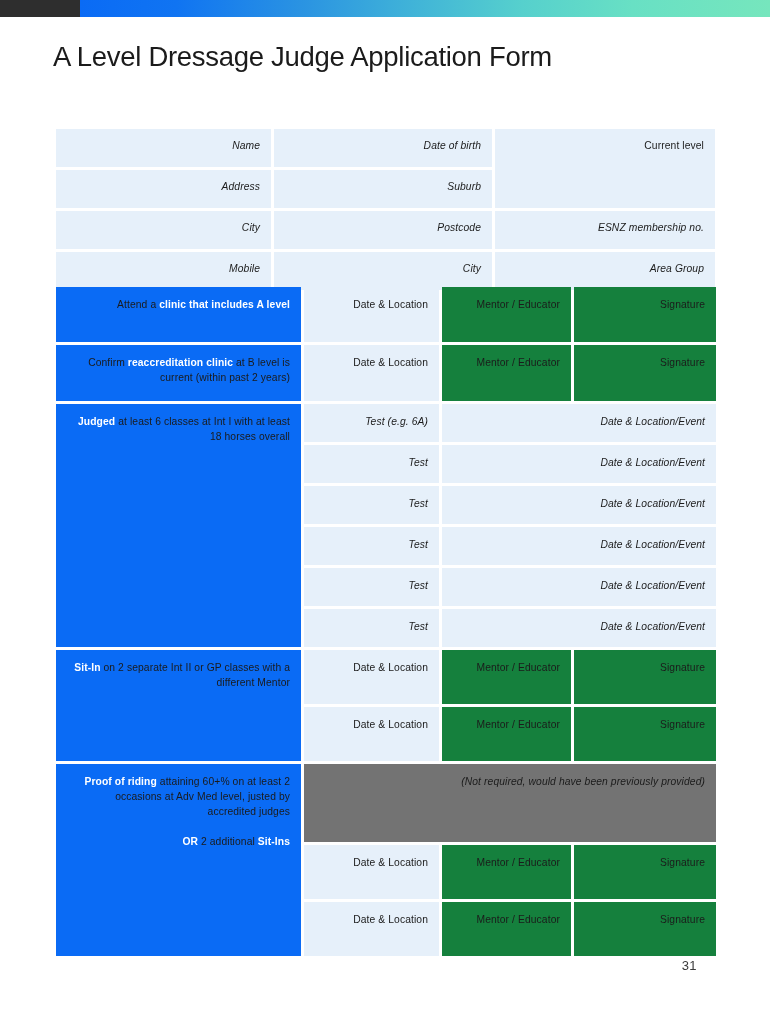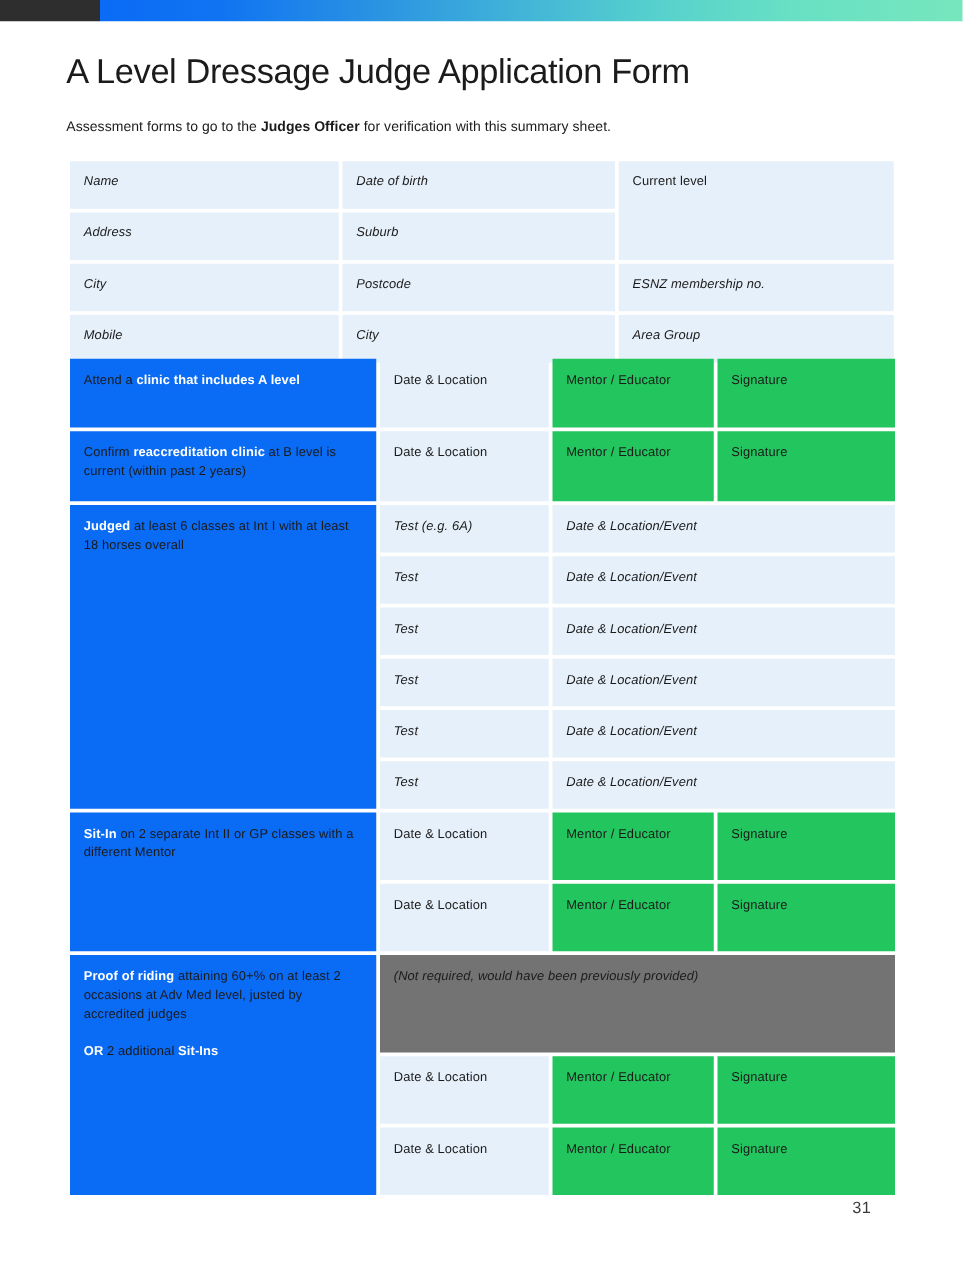--- a/index.html
+++ b/index.html
@@ -43,20 +43,21 @@
        #76e6bd 100%);
   }
 
   
   .page {
     position: absolute;
     top: 0; left: 0;
     width: 770px;
     height: 1024px;
     padding: 0 54px;
+    text-align: right;
   }
 
   h1.title {
     margin: 0;
     padding: 0;
     position: absolute;
     left: 53px;
     top: 42px;
     font-size: 27.5px;
     font-weight: 400;
@@ -92,21 +93,21 @@
     padding: 10px 11px;
     font-size: 10.3px;
     color: #1b1b1b;
     vertical-align: top;
     line-height: 1.45;
     letter-spacing: 0.1px;
   }
 
   
   .c-lightblue { background: #e6f0fa; }
-  .c-mint      { background: #22c55e; }
+  .c-mint      { background: #15803d; }
   .c-blue      { background: #0a6bf5; color: #ffffff; }
   .c-grey      { background: #737373; }
   .c-blue b    { font-weight: 700; color: #ffffff; }
 
   
   #info-table { top: 126px; }
 
   
   #req-table { top: 284px; }
   #req-table td { padding: 11px 11px; }
@@ -134,21 +135,20 @@
 
 <div class="topbar">
   <div class="topbar-dark"></div>
   <div class="topbar-grad"></div>
 </div>
 
 <div class="page">
 
   <h1 class="title">A Level Dressage Judge Application Form</h1>
 
-  <p class="intro"><span>Assessment forms to go to the </span><b>Judges Officer</b><span> for verification with this summary sheet.</span></p>
 
   <table class="tbl" id="info-table">
     <colgroup>
       <col style="width:215px">
         <col style="width:218px">
         <col style="width:220px">
     </colgroup>
     <tbody>
       <tr>
         <td class="c-lightblue h-38">Name</td>

